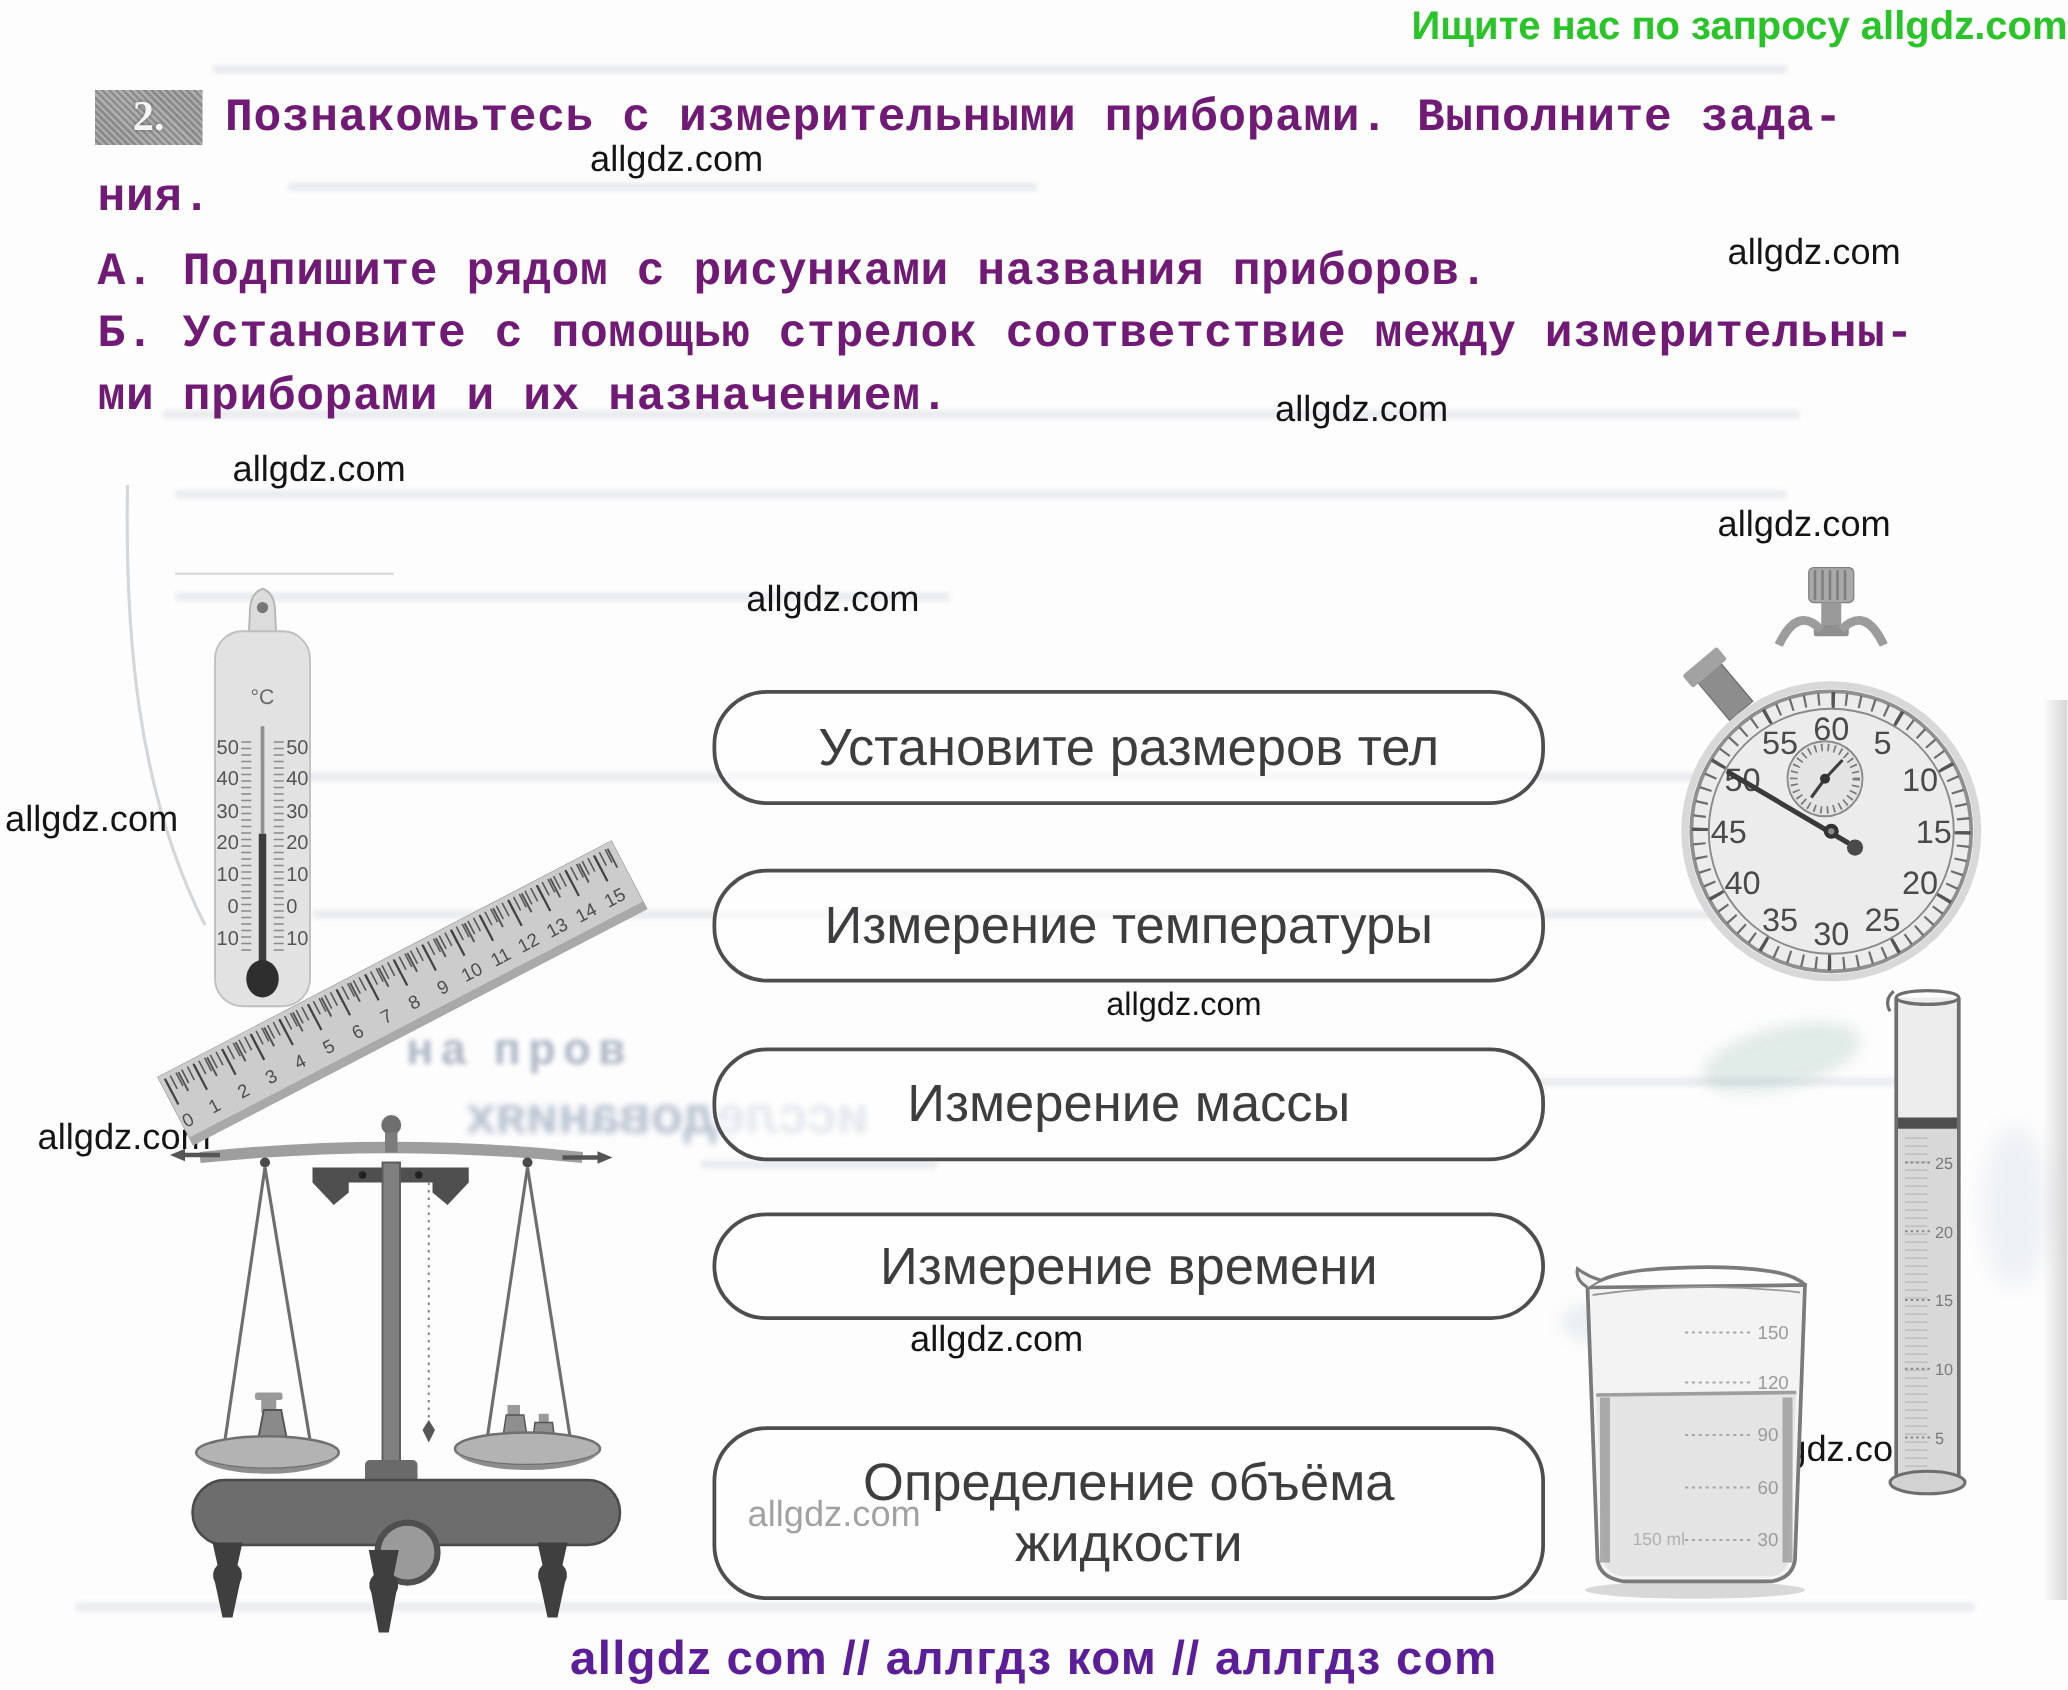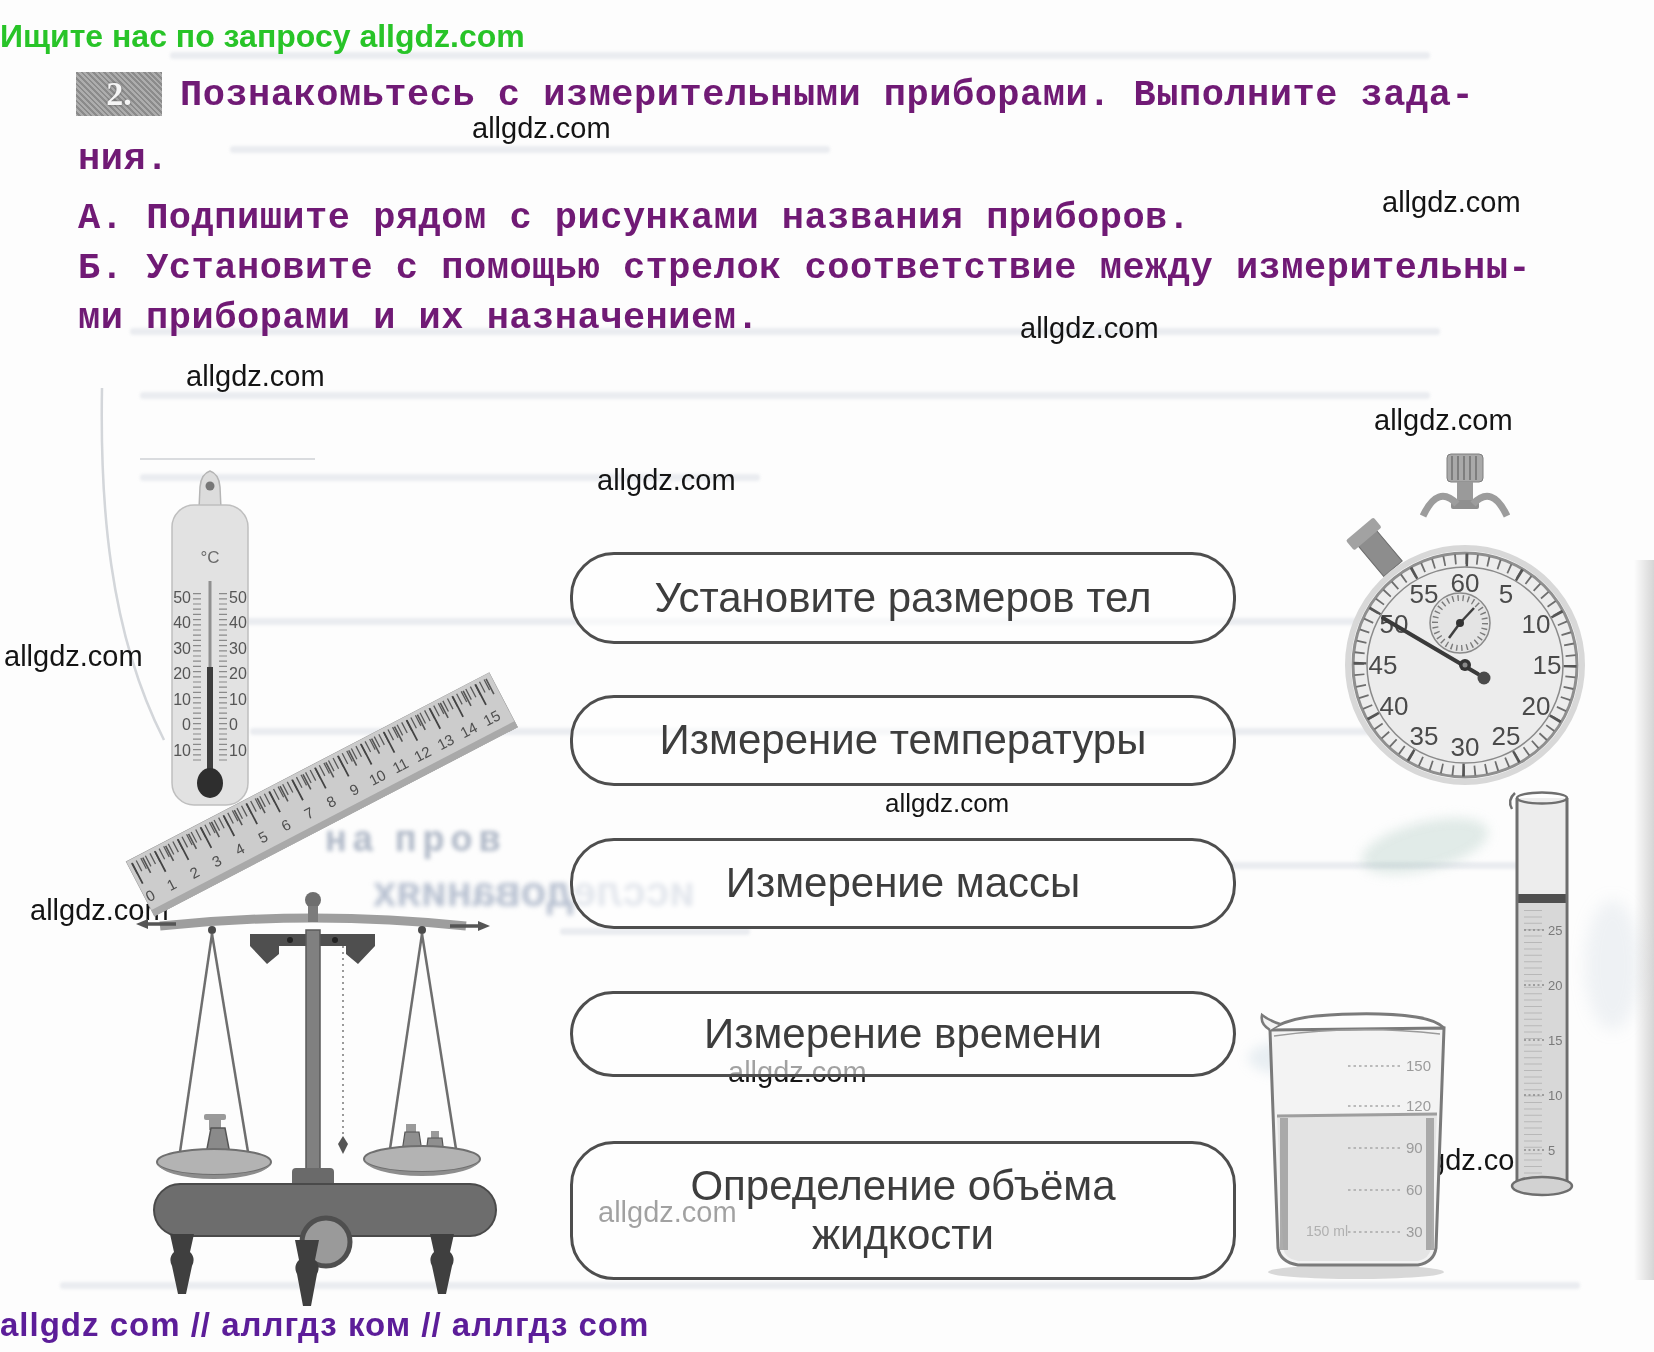--- a/index.html
+++ b/index.html
@@ -1,21 +1,21 @@
 <!DOCTYPE html>
 <html><head>
 <meta charset="utf-8">
 <style>
   html,body{margin:0;padding:0;}
   body{width:1654px;height:1352px;position:relative;background:#fdfdfd;overflow:hidden;
        font-family:"Liberation Sans",sans-serif;}
   .abs{position:absolute;}
   
-  .promo-top{top:18px;left:0;width:1654px;text-align:left;font-size:32px;font-weight:700;}
-  .promo-bottom{top:1306px;left:0;width:1654px;font-size:33px;font-weight:700;letter-spacing:1px;}
+  .promo-top{top:2px;left:0;width:1654px;text-align:right;font-size:32px;font-weight:700;}
+  .promo-bottom{top:1306px;left:0;width:1654px;text-align:center;font-size:38px;font-weight:700;letter-spacing:1px;}
   .wm{font-size:29px;color:#141414;white-space:nowrap;font-weight:500;text-align:center;}
   
   .serif{font-family:Liberation Mono, monospace;color:#701a75;font-weight:700;font-size:37px;letter-spacing:.5px;white-space:nowrap;}
   .badge{left:76px;top:72px;width:86px;height:44px;background:#9b9b9b;color:#f5f5f5;
          font-family:"Liberation Serif",serif;font-weight:700;font-size:34px;text-align:center;line-height:44px;
          text-shadow:0 0 3px #5f5f5f;background-image:repeating-linear-gradient(45deg,rgba(255,255,255,.18) 0 2px,rgba(0,0,0,.10) 2px 4px);}
   
   .pbox{left:570px;width:660px;border:3px solid #4e4e4e;border-radius:44px;display:flex;align-items:center;justify-content:center;
         color:#3d3d3d;font-size:42px;text-align:center;line-height:1.15;background:rgba(255,255,255,.6);}
   
@@ -80,21 +80,21 @@
 
 <div class="abs pbox" style="top:552px;height:86px;">
   <span>Установите размеров тел</span>
 </div>
 <div class="abs pbox" style="top:695px;height:85px;">
   <span>Измерение температуры</span>
 </div>
 <div class="abs pbox" style="top:838px;height:85px;">
   <span>Измерение массы</span>
 </div>
-<div class="abs pbox" style="top:970px;height:80px;margin-top:21px;">
+<div class="abs pbox" style="top:970px;height:80px;">
   <span>Измерение времени</span>
 </div>
 <div class="abs pbox" style="top:1102px;height:133px;margin-top:39px;">
   <span style="display:inline-block;max-width:520px;">Определение объёма жидкости</span>
 </div>
 
 <svg class="abs" style="left:160px;top:455px;" width="100" height="365" viewBox="0 0 100 365">
   <path d="M50,16 q-9,3 -10,16 l-1,22 h22 l-1,-22 q-1,-13 -10,-16 z" fill="#dcdcdc" stroke="#b5b5b5" stroke-width="1.5"></path>
   <circle cx="50" cy="31" r="4.5" fill="#777"></circle>
   <rect x="12" y="50" width="76" height="300" rx="22" fill="#e2e2e2" stroke="#bfbfbf" stroke-width="1.5"></rect>

